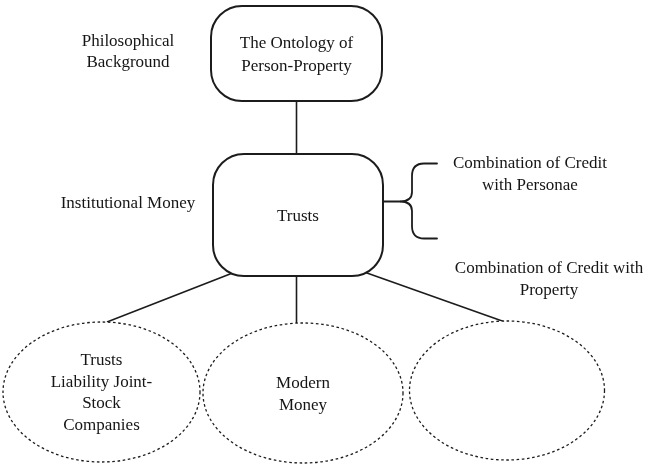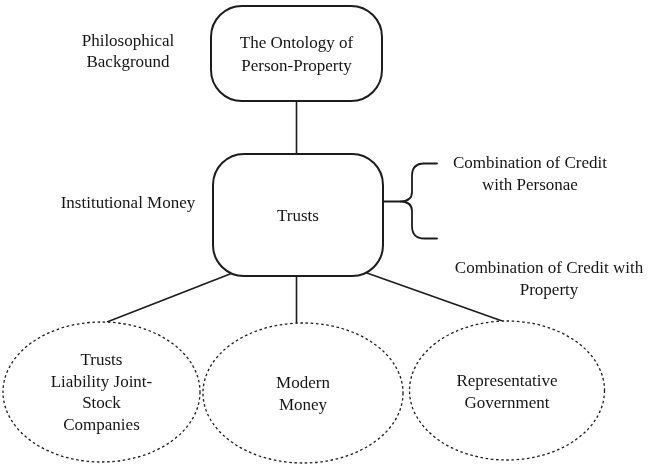--- a/index.html
+++ b/index.html
@@ -110,16 +110,14 @@
 Property</div>
 
   <div class="txt oval-label" style="left:11px; top:349px; width:181px;">Trusts
 Liability Joint-
 Stock
 Companies</div>
 
   <div class="txt oval-label" style="left:213px; top:372px; width:180px;">Modern
 Money</div>
 
-  <div class="txt oval-label" style="left:407px; top:370px; width:200px;">Representative
-Government</div>
 
 </div>
 
 </body></html>

